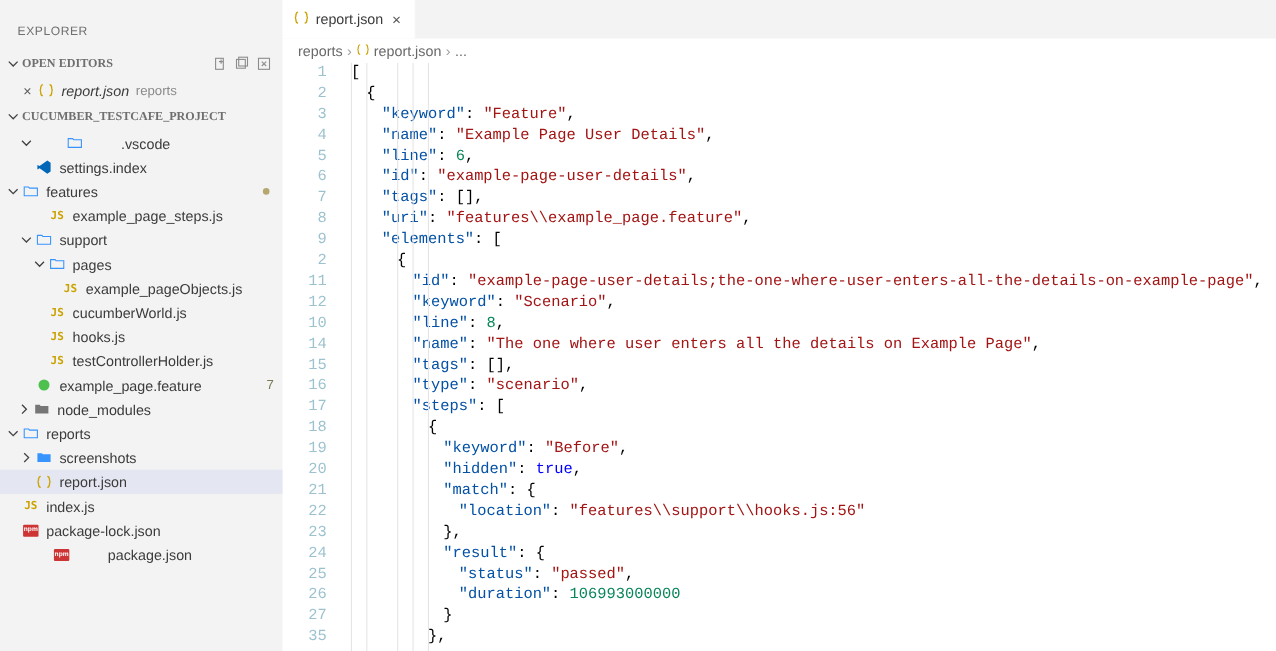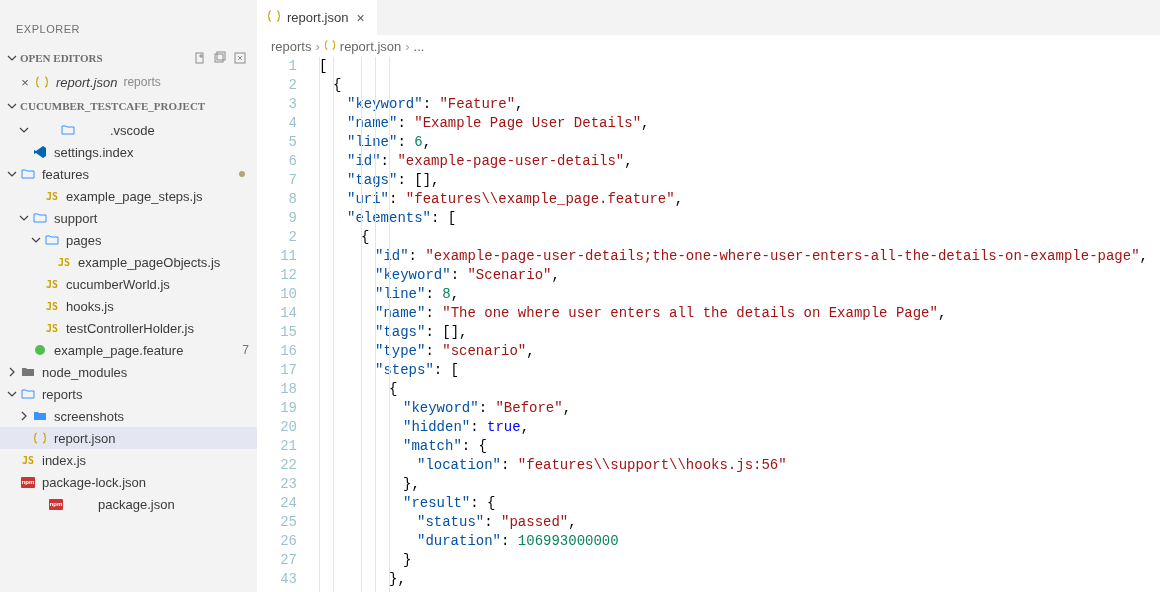--- a/index.html
+++ b/index.html
@@ -283,21 +283,21 @@
         <span class="label">testControllerHolder.js</span>
       </div>
       <div class="tree-row" style="padding-left: 16px;">
         <span class="chev"></span>
         <span class="icon">
           <span class="feat-icon"></span>
         </span>
         <span class="label">example_page.feature</span>
         <span class="badge">7</span>
       </div>
-      <div class="tree-row" style="padding-left: 4px;">
+      <div class="tree-row" style="padding-left: 14px;">
         <span class="chev">
           <svg width="10" height="10" viewBox="0 0 10 10">
             <path d="M3 1 L7 5 L3 9" stroke="#424242" stroke-width="1.2" fill="none"></path>
           </svg>
         </span>
         <span class="icon folder-dark">
           <svg width="14" height="14" viewBox="0 0 14 14">
             <path d="M1 3 L5 3 L6 4 L13 4 L13 11 L1 11 Z" fill="#767676"></path>
           </svg>
         </span>
@@ -404,21 +404,21 @@
         <div>18</div>
         <div>19</div>
         <div>20</div>
         <div>21</div>
         <div>22</div>
         <div>23</div>
         <div>24</div>
         <div>25</div>
         <div>26</div>
         <div>27</div>
-        <div>43</div>
+        <div>35</div>
       </div>
     <div class="code" id="code">
       <div class="fold-guide" style="left:4px"></div>
       <div class="fold-guide" style="left:18px"></div>
       <div class="fold-guide" style="left:46px"></div>
       <div class="fold-guide" style="left:60px"></div>
       <div class="fold-guide" style="left:74px"></div>
     <div class="line"><span class="p">[</span></div>
         <div class="line"><span class="ind2"><span class="p">{</span></span></div>
         <div class="line"><span class="ind3"><span class="k">"keyword"</span><span class="p">: </span><span class="s">"Feature"</span><span class="p">,</span></span></div>

